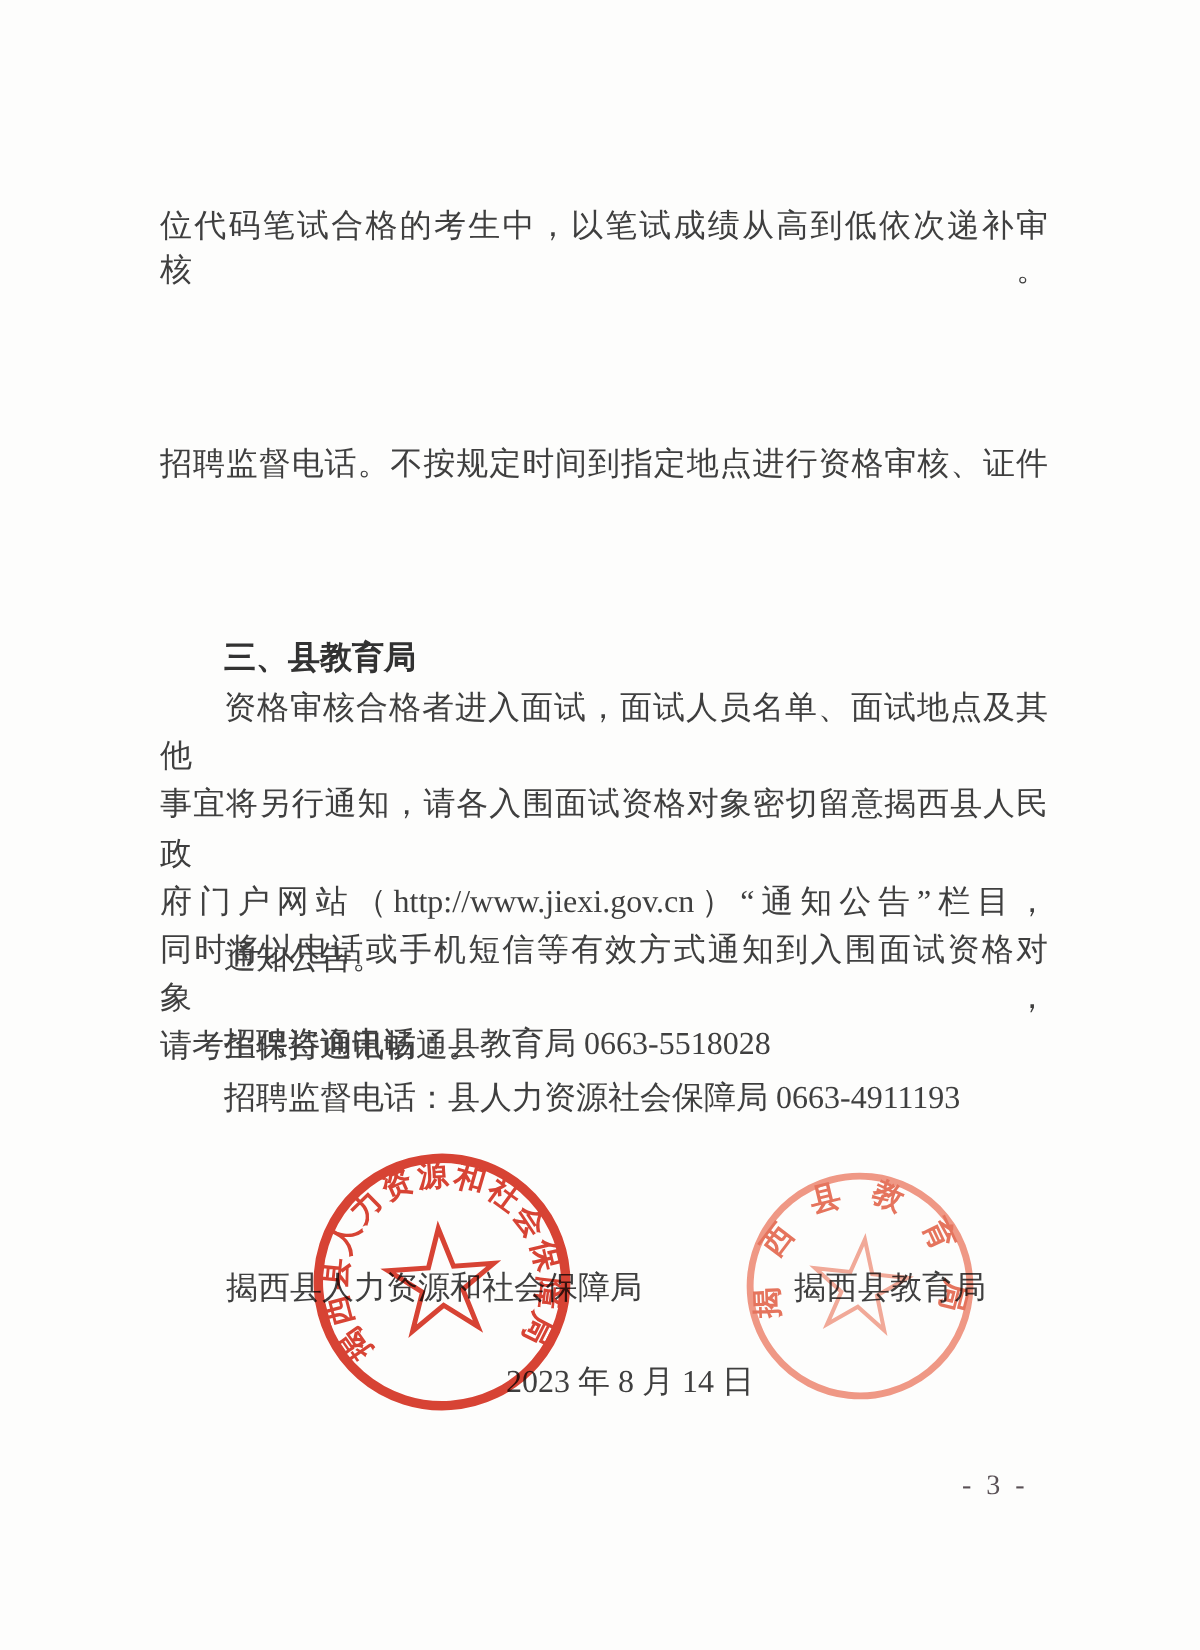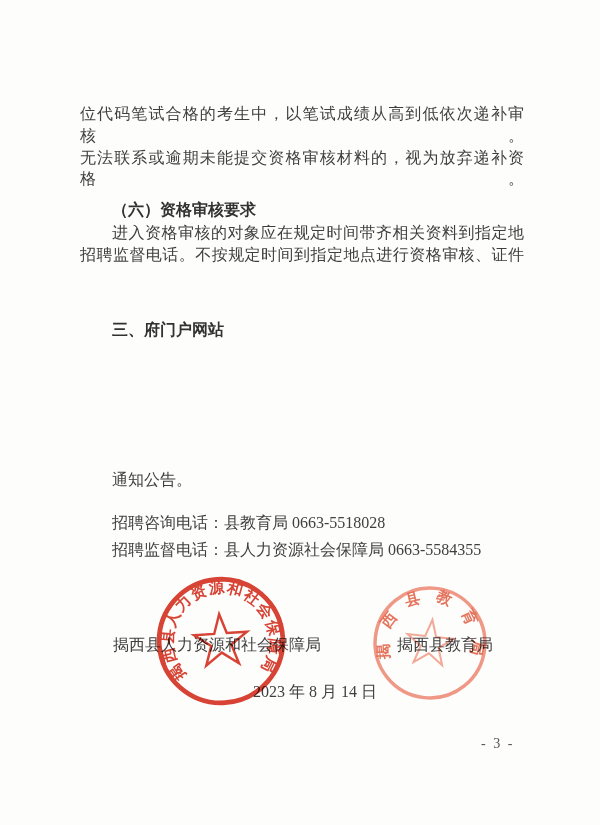--- a/index.html
+++ b/index.html
@@ -84,38 +84,42 @@
   .sr-text { font-size: 15px; font-weight: 700; fill: #e56a52; letter-spacing: 13px;
              font-family: "Liberation Serif", serif; }
 </style>
 </head>
 <body>
 
 <div class="page">
 
   <div class="block p1" style="top:103px">
     <div class="ln jl">位代码笔试合格的考生中，以笔试成绩从高到低依次递补审核。</div>
-    <div class="ln jl">无法联系或逾期未能提交资格审核材料的，视为放弃递补资格。</div>
   </div>
 
-  <div class="hblock ind" style="top:199px">（六）资格审核要求</div>
 
   <div class="block p2" style="top:222px">
-    <div class="ln jl ind">进入资格审核的对象应在规定时间带齐相关资料到指定地</div>
     <div class="ln jl">招聘监督电话。不按规定时间到指定地点进行资格审核、证件</div>
   </div>
 
-  <div class="hblock ind" style="top:319px">三、府门户网站</div>
+  <div class="hblock ind" style="top:319px">三、县教育局</div>
 
+  <div class="block p3" style="top:343px">
+    <div class="ln jl ind">资格审核合格者进入面试，面试人员名单、面试地点及其他</div>
+    <div class="ln jl">事宜将另行通知，请各入围面试资格对象密切留意揭西县人民政</div>
+    <div class="ln jl">府门户网站（http://www.jiexi.gov.cn）“通知公告”栏目，</div>
+    <div class="ln jl">同时将以电话或手机短信等有效方式通知到入围面试资格对象，</div>
+    <div class="ln">请考生保持通讯畅通。</div>
+  </div>
 
   <div class="block closing ind" style="top:469px">通知公告。</div>
 
   <div class="block contacts" style="top:510px">
     <div class="ln ind">招聘咨询电话：县教育局 0663-5518028</div>
-    <div class="ln ind">招聘监督电话：县人力资源社会保障局 0663-5584355</div>
+    <div class="ln ind">招聘监督电话：县人力资源社会保障局 0663-4911193</div>
   </div>
 
   <div class="sig sig-left">揭西县人力资源和社会保障局</div>
   <div class="sig sig-right">揭西县教育局</div>
   <div class="dateline">2023 年 8 月 14 日</div>
 
   <svg class="seal seal-left" viewBox="0 0 130 130" aria-hidden="true">
     <circle class="sl-ring" cx="65" cy="65" r="60"></circle>
     <path class="sl-star" d="M65,39 L71.1,57.7 L90.7,57.7 L74.8,69.2 L80.9,87.8 L65,76.3 L49.1,87.8 L55.2,69.2 L39.3,57.7 L58.9,57.7 Z"></path>
     <path id="sealArcL" fill="none" d="M29,95.2 A47,47 0 1 1 101,95.2"></path>

